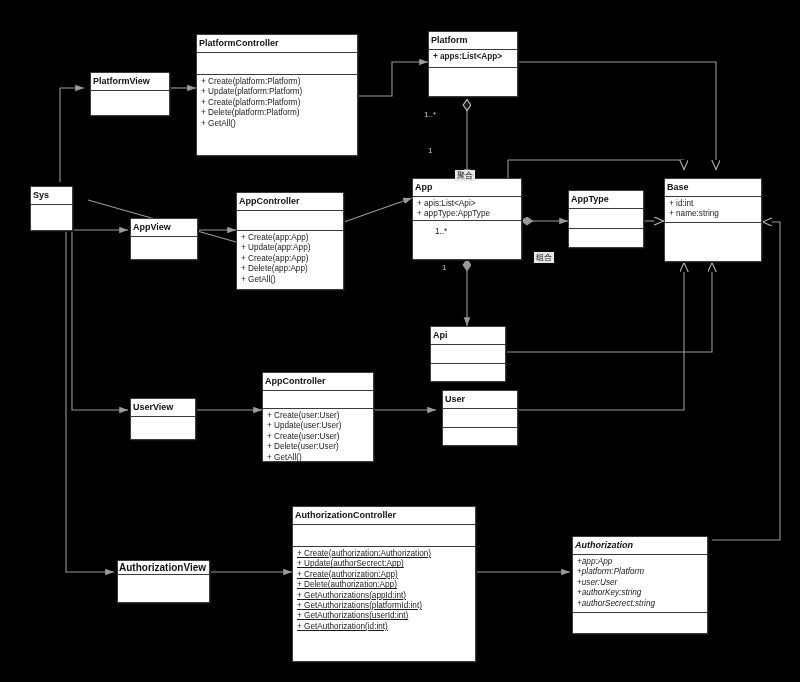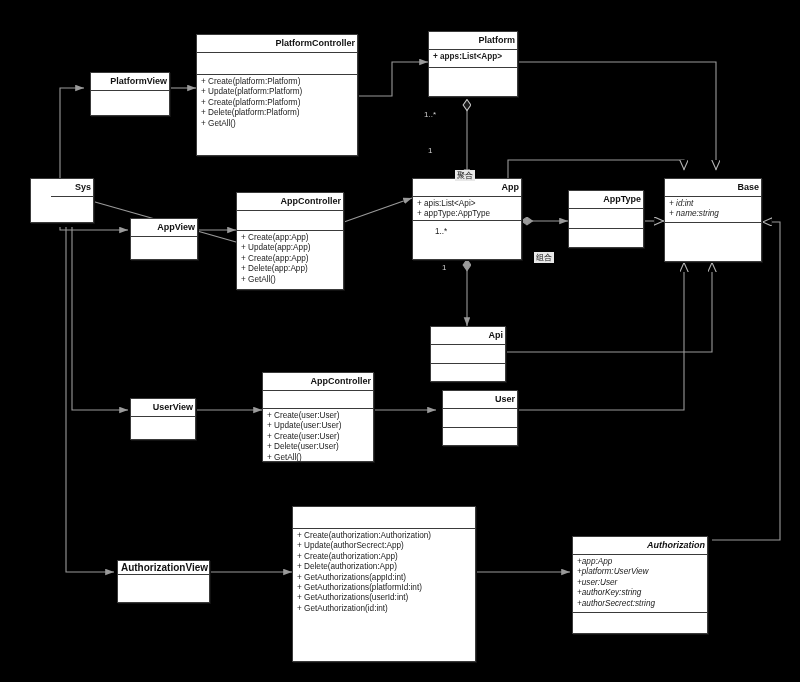--- a/index.html
+++ b/index.html
@@ -3,21 +3,21 @@
 <meta charset="utf-8">
 <style>
   html,body{margin:0;padding:0;background:#000;}
   body{width:800px;height:682px;overflow:hidden;
        font-family:"Liberation Sans","DejaVu Sans",sans-serif;}
   #canvas{position:relative;width:800px;height:682px;background:#000;}
   svg#wires{position:absolute;left:0;top:0;width:800px;height:682px;}
 
   .cls{position:absolute;background:#fff;border:1px solid #3a3a3a;
        box-sizing:border-box;box-shadow:1px 1px 0 #111;}
-  .cls .hdr{font-size:9px;font-weight:bold;color:#111;text-align:right;
+  .cls .hdr{font-size:9px;font-weight:bold;color:#111;text-align:left;
             padding:3px 2px;border-bottom:1px solid #3a3a3a;line-height:11px;
             box-sizing:border-box;}
   .cls .comp{border-bottom:1px solid #3a3a3a;box-sizing:border-box;
              padding:2px 4px;font-size:8.2px;color:#1a1a1a;line-height:10.4px;}
   .cls .comp:last-child{border-bottom:none;}
   .cls .comp .ln{white-space:nowrap;}
 
   .mlabel{position:absolute;color:#cfcfcf;font-size:8px;line-height:9px;}
   .elabel{position:absolute;background:#e8e8e8;color:#111;font-size:8px;
           line-height:9px;padding:1px 2px;border:0;white-space:nowrap;margin-top:37px;}
@@ -84,21 +84,21 @@
       <path d="M508,178 L508,160 L684,160 L684,170" marker-end="url(#arrowHollow)"></path>
 
       <path d="M506,352 L712,352 L712,262" marker-end="url(#arrowHollow)"></path>
 
       <path d="M518,410 L684,410 L684,262" marker-end="url(#arrowHollow)"></path>
 
       <path d="M712,540 L780,540 L780,222 L762,222" marker-end="url(#arrowHollow)"></path>
     </g>
   </svg>
 
-  <div class="cls" style="left:30px;top:178px;width:64px;height:45px;padding-left:20px;">
+  <div class="cls" style="left:30px;top:186px;width:43px;height:45px;">
     <div class="hdr">Sys</div>
     <div class="comp" style="height:26px;"></div>
   </div>
 
   <div class="cls" style="left:90px;top:72px;width:80px;height:44px;">
     <div class="hdr">PlatformView</div>
     <div class="comp" style="height:26px;"></div>
   </div>
 
   <div class="cls" style="left:130px;top:218px;width:68px;height:42px;">
@@ -146,22 +146,23 @@
     <div class="comp" style="height:56px;">
         <div class="ln">+ Create(user:User)</div>
         <div class="ln">+ Update(user:User)</div>
         <div class="ln">+ Create(user:User)</div>
         <div class="ln">+ Delete(user:User)</div>
         <div class="ln">+ GetAll()</div>
       </div>
   </div>
 
   <div class="cls" style="left:292px;top:506px;width:184px;height:156px;">
+    <div class="hdr">AuthorizationController</div>
     <div class="comp" style="height:22px;"></div>
-    <div class="comp" style="height:116px;">
+    <div class="comp" style="height:116px;text-decoration:underline;">
         <div class="ln">+ Create(authorization:Authorization)</div>
         <div class="ln">+ Update(authorSecrect:App)</div>
         <div class="ln">+ Create(authorization:App)</div>
         <div class="ln">+ Delete(authorization:App)</div>
         <div class="ln">+ GetAuthorizations(appId:int)</div>
         <div class="ln">+ GetAuthorizations(platformId:int)</div>
         <div class="ln">+ GetAuthorizations(userId:int)</div>
         <div class="ln">+ GetAuthorization(id:int)</div>
       </div>
   </div>
@@ -186,21 +187,21 @@
   </div>
 
   <div class="cls" style="left:568px;top:190px;width:76px;height:58px;">
     <div class="hdr">AppType</div>
     <div class="comp" style="height:20px;"></div>
     <div class="comp" style="height:20px;"></div>
   </div>
 
   <div class="cls" style="left:664px;top:178px;width:98px;height:84px;">
     <div class="hdr">Base</div>
-    <div class="comp" style="height:26px;font-style:italic;">
+    <div class="comp" style="height:26px;">
         <div class="ln">+ id:int</div>
         <div class="ln">+ name:string</div>
       </div>
     <div class="comp" style="height:42px;"></div>
   </div>
 
   <div class="cls" style="left:430px;top:326px;width:76px;height:56px;">
     <div class="hdr">Api</div>
     <div class="comp" style="height:19px;"></div>
     <div class="comp" style="height:19px;"></div>
@@ -209,21 +210,21 @@
   <div class="cls" style="left:442px;top:390px;width:76px;height:56px;">
     <div class="hdr">User</div>
     <div class="comp" style="height:19px;"></div>
     <div class="comp" style="height:19px;"></div>
   </div>
 
   <div class="cls" style="left:572px;top:536px;width:136px;height:98px;font-style:italic;">
     <div class="hdr">Authorization</div>
     <div class="comp" style="height:58px;">
         <div class="ln">+app:App</div>
-        <div class="ln">+platform:UserView</div>
+        <div class="ln">+platform:Platform</div>
         <div class="ln">+user:User</div>
         <div class="ln">+authorKey:string</div>
         <div class="ln">+authorSecrect:string</div>
       </div>
     <div class="comp" style="height:21px;"></div>
   </div>
 
   <div class="mlabel" style="left:424px;top:110px;">1..*</div>
   <div class="mlabel" style="left:428px;top:146px;">1</div>
   <div class="mlabel" style="left:442px;top:263px;">1</div>

